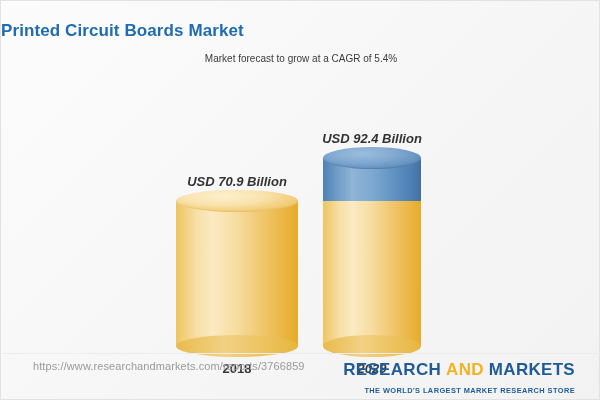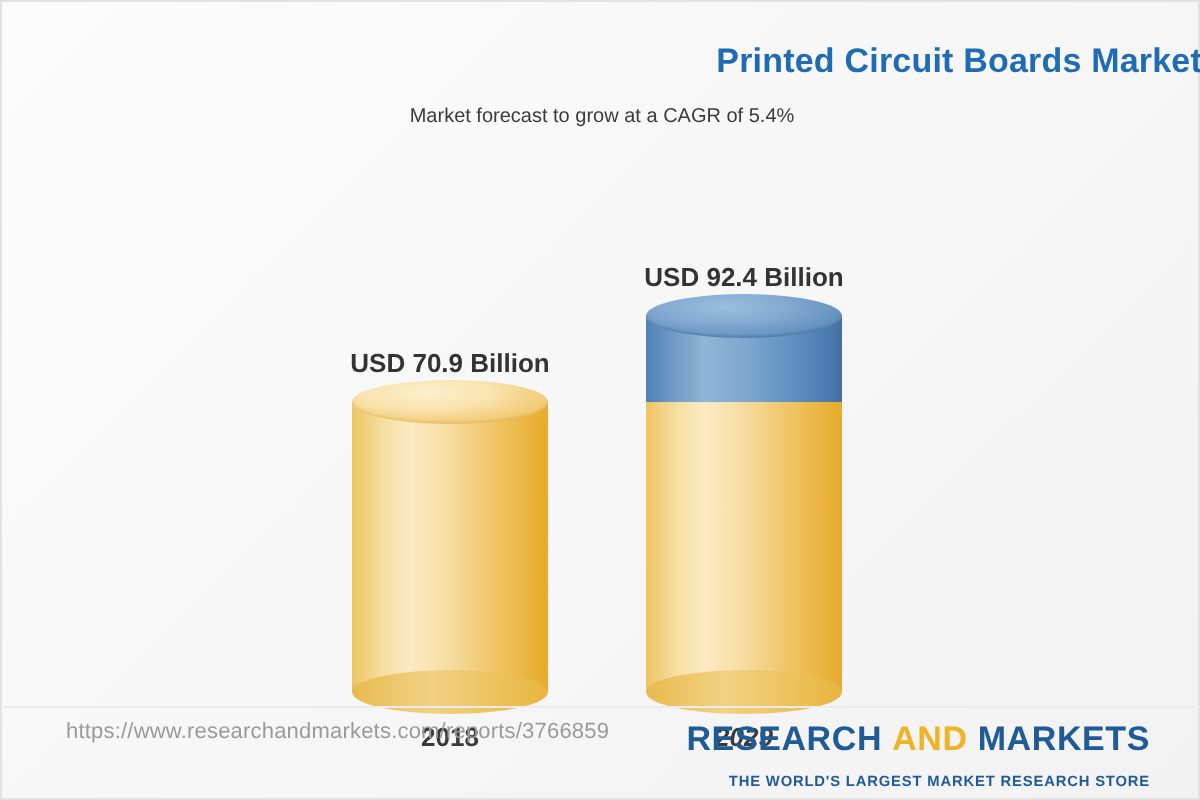--- a/index.html
+++ b/index.html
@@ -9,35 +9,35 @@
     background:#ffffff;
   }
   #card{
     position:relative;width:600px;height:400px;box-sizing:border-box;
     border:1px solid #e2e2e2;
     background:linear-gradient(135deg,#fcfcfc 0%,#f7f7f7 45%,#f2f2f2 100%);
   }
 
   
   #title{
-    position:absolute;left:0;top:20px;width:600px;text-align:right;
+    position:absolute;left:0;top:20px;width:600px;text-align:left;
     font-size:17px;font-weight:bold;color:#1f6cb4;letter-spacing:.1px;
   }
   #subtitle{
     position:absolute;left:0;top:52px;width:600px;text-align:center;
     font-size:10px;color:#3b3b3b;
   }
 
   
   #plot{position:absolute;left:0;top:0;width:600px;height:345px;}
 
   .bar-group{position:absolute;bottom:0;}
   .val-label{
     position:absolute;left:50%;transform:translateX(-50%);
-    white-space:nowrap;font-size:13px;font-weight:bold;color:#333333;
+    white-space:nowrap;font-size:13px;font-weight:bold;color:#333333;font-style:italic;
   }
   .cat-label{
     position:absolute;left:50%;transform:translateX(-50%);
     white-space:nowrap;font-size:13px;font-weight:bold;color:#3a3a3a;
   }
 
   .cyl{position:absolute;left:0;bottom:0;width:100%;}
   .shadow{
     position:absolute;bottom:-4px;left:6%;width:94%;height:16px;
     background:radial-gradient(ellipse at 50% 50%,rgba(140,140,140,.28) 0%,rgba(160,160,160,.10) 55%,rgba(255,255,255,0) 78%);
@@ -92,21 +92,21 @@
 </head>
 <body>
 
 <div id="card">
 
   <div id="title">Printed Circuit Boards Market</div>
   <div id="subtitle">Market forecast to grow at a CAGR of 5.4%</div>
 
   <div id="plot">
 
-    <div class="bar-group" style="left:175px;width:98px;height:145px;">
+    <div class="bar-group" style="left:175px;width:122px;height:145px;">
       <div class="val-label" style="top:-27px;">USD 70.9 Billion</div>
       <div class="shadow"></div>
       <div class="cyl" style="height:145px;">
         <div class="seg" style="top:0;height:145px;">
           <div class="seg-body yellow-body"></div>
           <div class="seg-bottom yellow-bottom"></div>
           <div class="seg-cap yellow-cap" style="top:-11px;"></div>
         </div>
       </div>
       <div class="cat-label" style="bottom:-30px;">2018</div>

